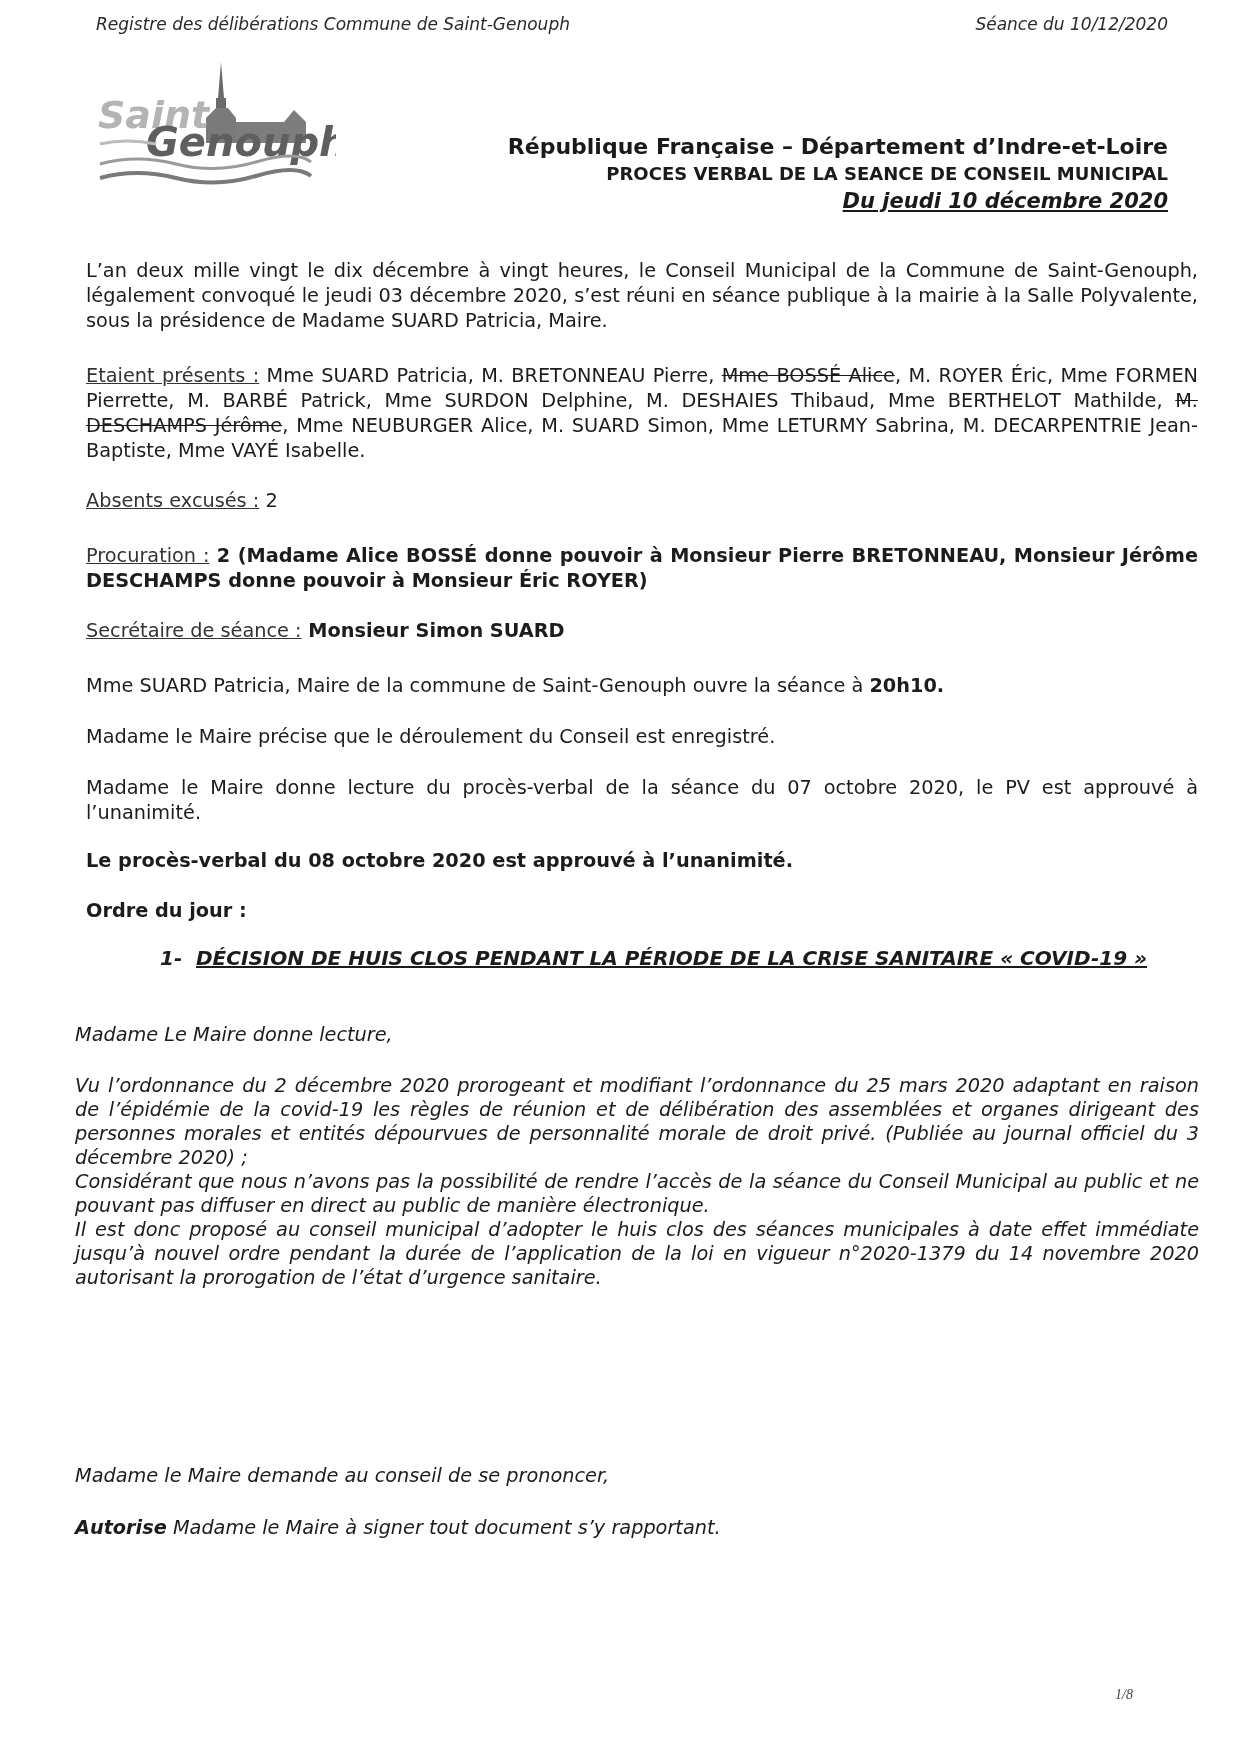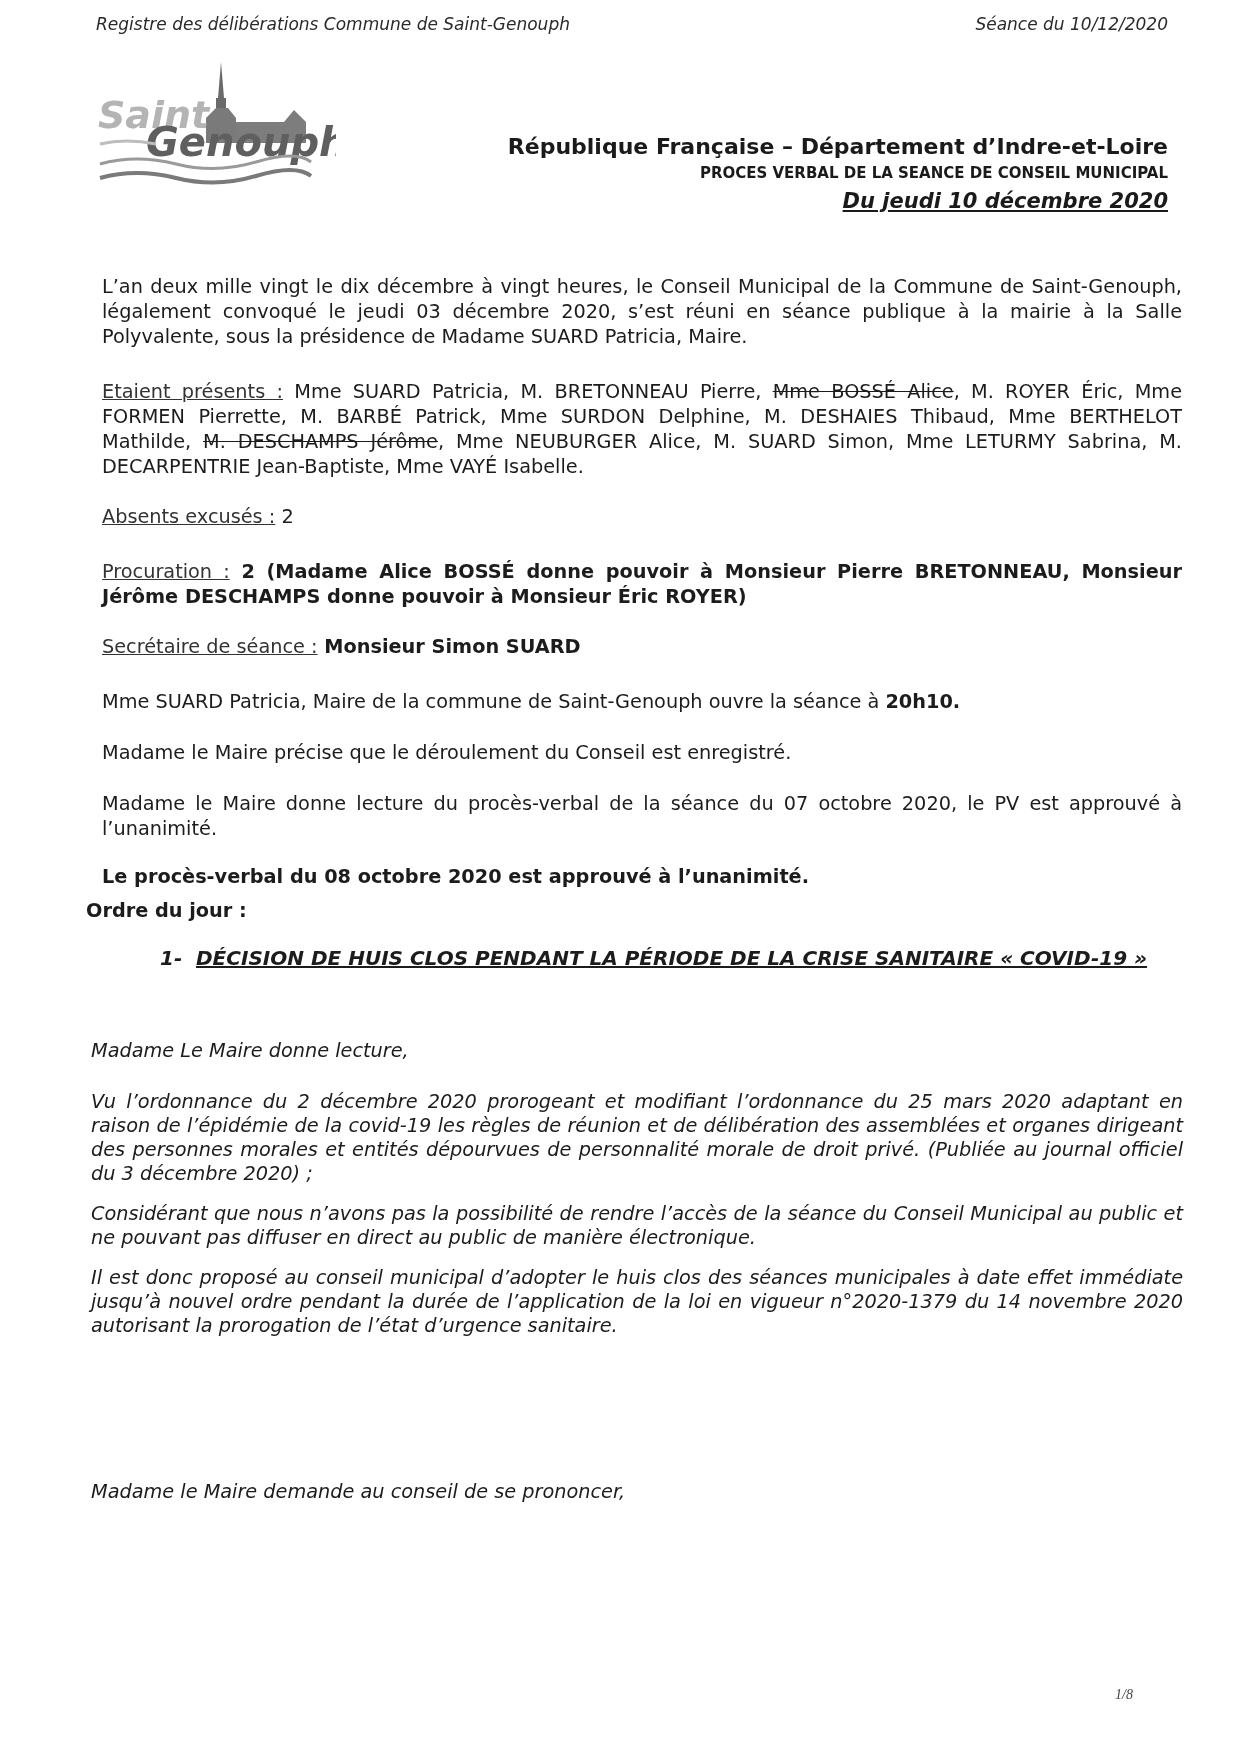--- a/index.html
+++ b/index.html
@@ -9,26 +9,26 @@
   }
   .abs { position: absolute; }
   .run-head { top: 14px; font-size: 17px; font-style: italic; color: #2a2a2a; }
   .run-left { left: 96px; }
   .run-right { right: 72px; }
 
   .logo { left: 96px; top: 58px; width: 240px; height: 128px; }
 
   .titles { right: 72px; top: 97px; text-align: right; font-weight: bold; color: #1a1a1a; }
   .t1 { font-size: 22px; line-height: 27px; margin-top: 36px; }
-  .t2 { font-size: 15px; line-height: 27px; }
+  .t2 { font-size: 18px; line-height: 27px; }
   .t3 { font-size: 21px; line-height: 28px; font-style: italic; text-decoration: underline; }
 
   .body { left: 86px; width: 1112px; font-size: 19.3px; line-height: 25px; text-align: justify; }
   .body.it { font-style: italic; left: 75px; width: 1124px; }
-  p { margin: 16px; }
+  p { margin: 0; }
   .u { }
   .s { text-decoration: line-through; }
   .b { font-weight: bold; }
   .label-under { text-decoration: underline; color: #333; }
 
   .agenda { left: 160px; top: 945px; width: 1040px; font-size: 20px; line-height: 26px; font-weight: bold; font-style: italic; }
   .agenda .num { position: absolute; left: 0; }
   .agenda .txt { display: block; margin-left: 36px; text-decoration: underline; }
 
   .page-num { left: 1115px; top: 1687px; font-family: "Liberation Serif", serif; font-style: italic; font-size: 14px; color: #444; }
@@ -113,15 +113,16 @@
   <p>Vu l’ordonnance du 2 décembre 2020 prorogeant et modifiant l’ordonnance du 25 mars 2020 adaptant en raison de l’épidémie de la covid-19 les règles de réunion et de délibération des assemblées et organes dirigeant des personnes morales et entités dépourvues de personnalité morale de droit privé. (Publiée au journal officiel du 3 décembre 2020) ;</p>
   <p>Considérant que nous n’avons pas la possibilité de rendre l’accès de la séance du Conseil Municipal au public et ne pouvant pas diffuser en direct au public de manière électronique.</p>
   <p>Il est donc proposé au conseil municipal d’adopter le huis clos des séances municipales à date effet immédiate jusqu’à nouvel ordre pendant la durée de l’application de la loi en vigueur n°2020-1379 du 14 novembre 2020 autorisant la prorogation de l’état d’urgence sanitaire.</p>
 </div>
 
 <div class="abs body it" style="top:1463px;">
   <p>Madame le Maire demande au conseil de se prononcer,</p>
 </div>
 
 <div class="abs body it" style="top:1516px; line-height:24px;">
+  <p><span class="b">Autorise</span><span> Madame le Maire à signer tout document s’y rapportant.</span></p>
 </div>
 
 <div class="abs page-num">1/8</div>
 
 </body></html>

